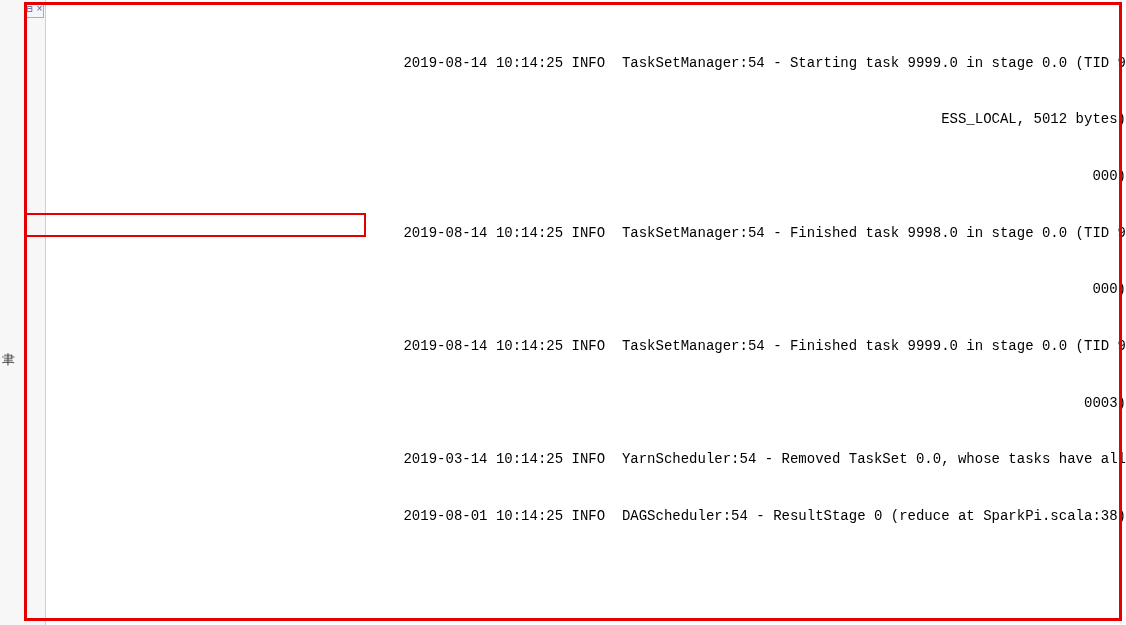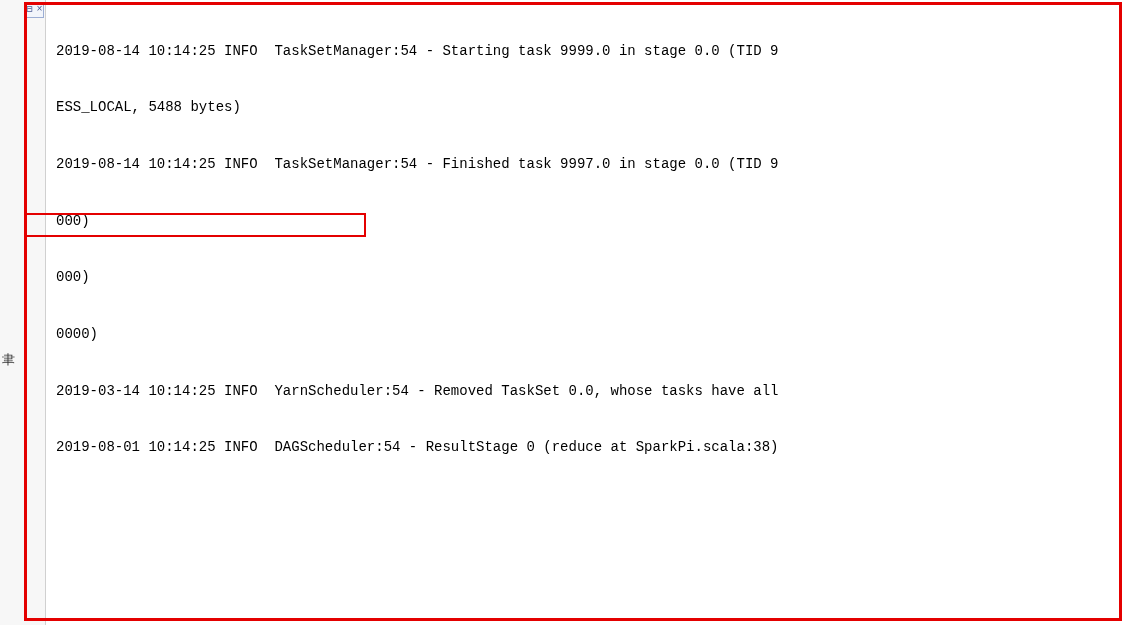--- a/index.html
+++ b/index.html
@@ -67,39 +67,41 @@
       cursor: pointer;
     }
     .log-pane {
       position: absolute;
       left: 56px;
       top: 0;
       right: 0;
       bottom: 0;
       white-space: pre;
       overflow: hidden;
-      padding-top: 4px;
+      padding-top: 16px;
+      text-align: right;
     }
     .log-line { display: block; }
   </style>
 </head>
 <body>
 
 <div class="gutter">
   <div class="gutter-top">⊟ ×</div>
 </div>
 <span class="side-label">聿</span>
 
 <div class="log-pane">
   <span class="log-line">2019-08-14 10:14:25 INFO  TaskSetManager:54 - Starting task 9999.0 in stage 0.0 (TID 9</span>
-  <span class="log-line">ESS_LOCAL, 5488 bytes)</span>
-  <span class="log-line">2019-08-14 10:14:25 INFO  TaskSetManager:54 - Finished task 9997.0 in stage 0.0 (TID 9</span>
+  <span class="log-line">ESS_LOCAL, 5012 bytes)</span>
   <span class="log-line">000)</span>
+  <span class="log-line">2019-08-14 10:14:25 INFO  TaskSetManager:54 - Finished task 9998.0 in stage 0.0 (TID 9</span>
   <span class="log-line">000)</span>
-  <span class="log-line">0000)</span>
+  <span class="log-line">2019-08-14 10:14:25 INFO  TaskSetManager:54 - Finished task 9999.0 in stage 0.0 (TID 9</span>
+  <span class="log-line">0003)</span>
   <span class="log-line">2019-03-14 10:14:25 INFO  YarnScheduler:54 - Removed TaskSet 0.0, whose tasks have all</span>
   <span class="log-line">2019-08-01 10:14:25 INFO  DAGScheduler:54 - ResultStage 0 (reduce at SparkPi.scala:38)</span>
   
   
   
   
   
   
   
   

